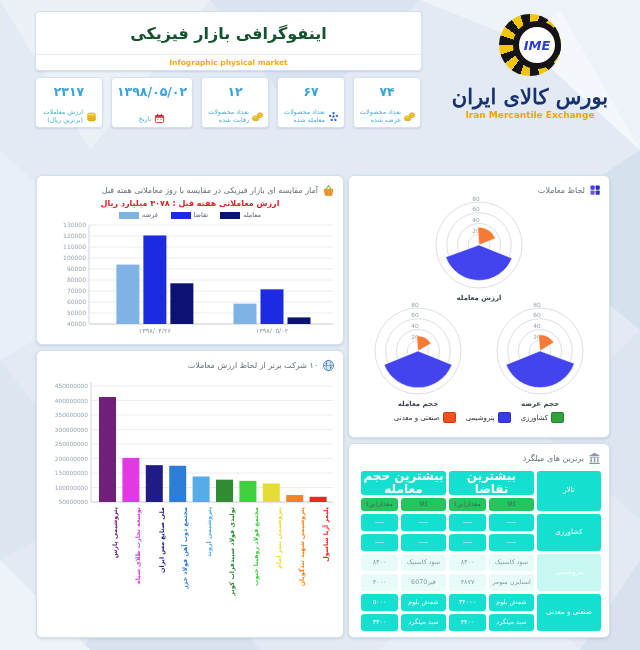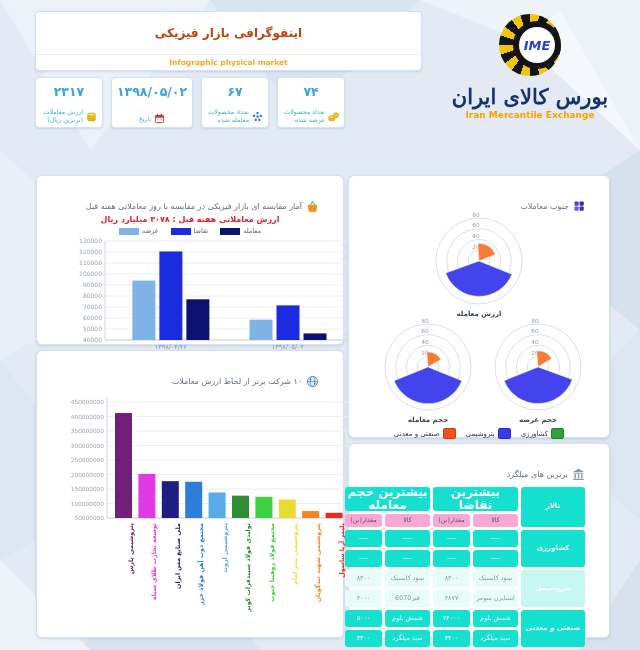--- a/index.html
+++ b/index.html
@@ -3,40 +3,40 @@
 <meta charset="utf-8">
 <style>
   html,body{margin:0;padding:0;background:#cfd9e6;}
   .canvas{position:relative;width:640px;height:650px;overflow:hidden;background:#e3eaf3;font-family:"DejaVu Sans",sans-serif;}
   .bg{position:absolute;left:0;top:0;z-index:0;}
   .layer{position:absolute;z-index:1;}
   .cardbase{background:#fff;border:1px solid #d5e1ef;border-radius:4px;box-shadow:0 1px 2px rgba(80,110,150,.18);}
 
   
   .hdr{left:35px;top:11px;width:385px;}
-  .hdr-title{height:42px;display:flex;align-items:center;justify-content:center;color:#c2410c;font-size:12px;font-weight:bold;border-bottom:1px solid #e9ecf2;}
+  .hdr-title{height:42px;display:flex;align-items:center;justify-content:center;color:#14532d;font-size:16px;font-weight:bold;border-bottom:1px solid #e9ecf2;}
   .hdr-sub{height:15px;display:flex;align-items:center;justify-content:center;color:#f7a823;font-size:7.5px;font-weight:bold;}
 
   
   .logo{left:448px;top:14px;width:164px;text-align:center;}
   .logo-ring{width:62px;height:62px;border-radius:50%;margin:0 auto;background:repeating-conic-gradient(#f3c50a 0deg 18deg,#141414 18deg 36deg);display:flex;align-items:center;justify-content:flex-end;}
   .logo-inner{width:48px;height:48px;border-radius:50%;background:#fff;border:6px solid #141414;box-sizing:border-box;display:flex;align-items:center;justify-content:center;}
   .ime{color:#2b3fd0;font-weight:bold;font-style:italic;font-size:13px;}
   .logo-fa{margin-top:8px;color:#16336e;font-size:21px;font-weight:bold;font-family:"DejaVu Serif",serif;}
   .logo-en{color:#f5a300;font-size:9px;font-weight:bold;margin-top:1px;}
 
   
   .stats{left:35px;top:77px;width:386px;display:grid;grid-template-columns:repeat(5,1fr);gap:6px 8px;}
   .card{height:43px;display:flex;flex-direction:column;justify-content:space-between;padding:3px 5px;box-sizing:content-box;}
   .card-val{text-align:center;color:#3aa4df;font-weight:bold;font-size:12.5px;margin-top:3px;}
   .card-lab{display:flex;align-items:center;justify-content:center;gap:3px;color:#41b0d6;font-size:6.4px;}
   .ic{display:inline-flex;line-height:0;}
 
   
-  .panel{background:#fff;border:1px solid #d3e0ee;border-radius:6px;box-shadow:0 1px 3px rgba(60,90,130,.18);padding:24px;box-sizing:border-box;}
+  .panel{background:#fff;border:1px solid #d3e0ee;border-radius:6px;box-shadow:0 1px 3px rgba(60,90,130,.18);padding:8px;box-sizing:border-box;}
   .p-weekly{left:36px;top:175px;width:308px;height:170px;}
   .p-hall{left:348px;top:175px;width:262px;height:263px;}
   .p-top10{left:36px;top:350px;width:308px;height:288px;}
   .p-table{left:348px;top:443px;width:262px;height:195px;}
   .phead{display:flex;align-items:center;gap:4px;color:#64707c;font-size:8px;}
   .wk-red{text-align:center;color:#ee1c25;font-weight:bold;font-size:8px;margin-top:2px;}
   .wk-legend{display:flex;justify-content:center;align-items:center;gap:12px;margin:3px 0 1px;font-size:6.5px;color:#556070;}
   .lg-item{display:inline-flex;align-items:center;gap:3px;}
   .lg-swatch{width:20px;height:7px;display:inline-block;}
 
@@ -48,25 +48,25 @@
   .pl-item{display:inline-flex;align-items:center;gap:3px;}
   .pl-swatch{width:11px;height:9px;border-radius:2px;border:1px solid rgba(0,0,0,.2);display:inline-block;}
 
   .t10-wrap{position:relative;width:292px;height:250px;margin-top:2px;}
   .t10-label{position:absolute;white-space:nowrap;font-size:6.3px;font-weight:bold;transform-origin:100% 0;transform:rotate(-90deg);}
 
   
   .htable{direction:rtl;display:grid;grid-template-columns:64px 45px 37px 45px 37px;grid-template-rows:24px 13px repeat(6,17px);gap:3px;margin-top:6px;}
   .tc{display:flex;align-items:center;justify-content:center;border-radius:3px;font-size:6.4px;text-align:center;line-height:1.1;}
   .th{background:#15e0cf;color:#fff;font-weight:bold;font-size:12px;}
-  .sub{background:#f9a8d4;color:#555;}
+  .sub{background:#22c55e;color:#555;}
   .bright{background:#15e0cf;color:#fff;}
   .pale{background:#e7fcf9;color:#8b98a2;}
   .pale-h{background:#c6f7f1;color:#fff;font-weight:bold;}
-  .hallcell{font-weight:bold;font-size:7px;}
+  .hallcell{font-weight:normal;font-size:7px;}
 </style>
 </head>
 <body>
 
 <div class="canvas">
 
   <svg class="bg" width="640" height="650" aria-hidden="true">
     <rect x="0" y="0" width="640" height="650" fill="#e3eaf3"></rect>
     <polygon points="0,0 210,0 90,150" fill="#ecf1f8"></polygon>
     <polygon points="210,0 420,0 300,120" fill="#dae4f0"></polygon>
@@ -124,20 +124,33 @@
               <rect x="4.5" y="1.5" width="1.6" height="3" rx="0.8" fill="#8c1f1f"></rect>
               <rect x="9.9" y="1.5" width="1.6" height="3" rx="0.8" fill="#8c1f1f"></rect>
               <rect x="4" y="9" width="3" height="1.4" fill="#e3a0a0"></rect>
               <rect x="9" y="9" width="3" height="1.4" fill="#e3a0a0"></rect>
             </svg>
           </span>
         <span>تاریخ</span>
       </div>
     </div>
 
+    <div class="card cardbase">
+      <div class="card-val" dir="rtl">۱۲</div>
+      <div class="card-lab" dir="rtl">
+        <span class="ic">
+            <svg width="11" height="11" viewBox="0 0 16 16">
+              <ellipse cx="5.4" cy="12" rx="4.6" ry="2.2" fill="#f2c71f" stroke="#c79a10" stroke-width="1"></ellipse>
+              <ellipse cx="5.4" cy="9.2" rx="4.6" ry="2.2" fill="#f7d64a" stroke="#c79a10" stroke-width="1"></ellipse>
+              <circle cx="11.6" cy="6.2" r="3.6" fill="#f2c71f" stroke="#c79a10" stroke-width="1"></circle>
+            </svg>
+          </span>
+        <span>تعداد محصولات رقابت شده</span>
+      </div>
+    </div>
 
     <div class="card cardbase">
       <div class="card-val" dir="rtl">۶۷</div>
       <div class="card-lab" dir="rtl">
         <span class="ic">
             <svg width="11" height="11" viewBox="0 0 16 16">
               <line x1="8" y1="8" x2="8" y2="3" stroke="#9bb7d8" stroke-width="0.8"></line>
               <line x1="8" y1="8" x2="3" y2="7" stroke="#9bb7d8" stroke-width="0.8"></line>
               <line x1="8" y1="8" x2="13" y2="7" stroke="#9bb7d8" stroke-width="0.8"></line>
               <line x1="8" y1="8" x2="5.4" y2="13" stroke="#9bb7d8" stroke-width="0.8"></line>
@@ -233,21 +246,21 @@
   <div class="layer panel p-hall">
     <div class="phead" dir="rtl">
       <span class="ic">
           <svg width="12" height="12" viewBox="0 0 16 16">
             <rect x="2" y="2" width="5.5" height="5.5" rx="1" fill="#4040e8"></rect>
             <rect x="8.8" y="2" width="5.5" height="5.5" rx="1" fill="#2a2ab0"></rect>
             <rect x="2" y="8.8" width="5.5" height="5.5" rx="1" fill="#7850e0"></rect>
             <rect x="8.8" y="8.8" width="5.5" height="5.5" rx="1" fill="#3030cc"></rect>
           </svg>
         </span>
-      <span>جنوب معاملات</span>
+      <span>لحاظ معاملات</span>
     </div>
     <div class="polar-row center">
       <div class="polar-slot"><svg viewBox="0 0 110 96" width="110" height="96">
             <circle cx="55" cy="49" r="10.75" fill="none" stroke="#dbe0e7" stroke-width="1"></circle>
             <circle cx="55" cy="49" r="21.5" fill="none" stroke="#dbe0e7" stroke-width="1"></circle>
             <circle cx="55" cy="49" r="32.25" fill="none" stroke="#dbe0e7" stroke-width="1"></circle>
             <circle cx="55" cy="49" r="43" fill="none" stroke="#dbe0e7" stroke-width="1"></circle>
             <text x="52" y="36.75" font-size="5.8" fill="#9aa3ad" text-anchor="middle">20</text>
             <text x="52" y="26" font-size="5.8" fill="#9aa3ad" text-anchor="middle">40</text>
             <text x="52" y="15.25" font-size="5.8" fill="#9aa3ad" text-anchor="middle">60</text>

